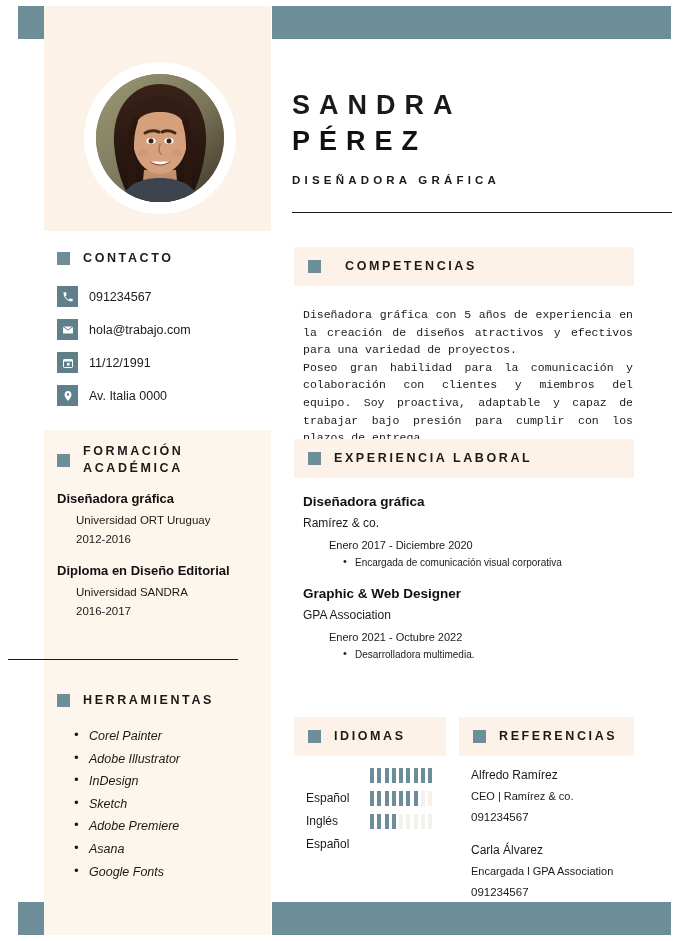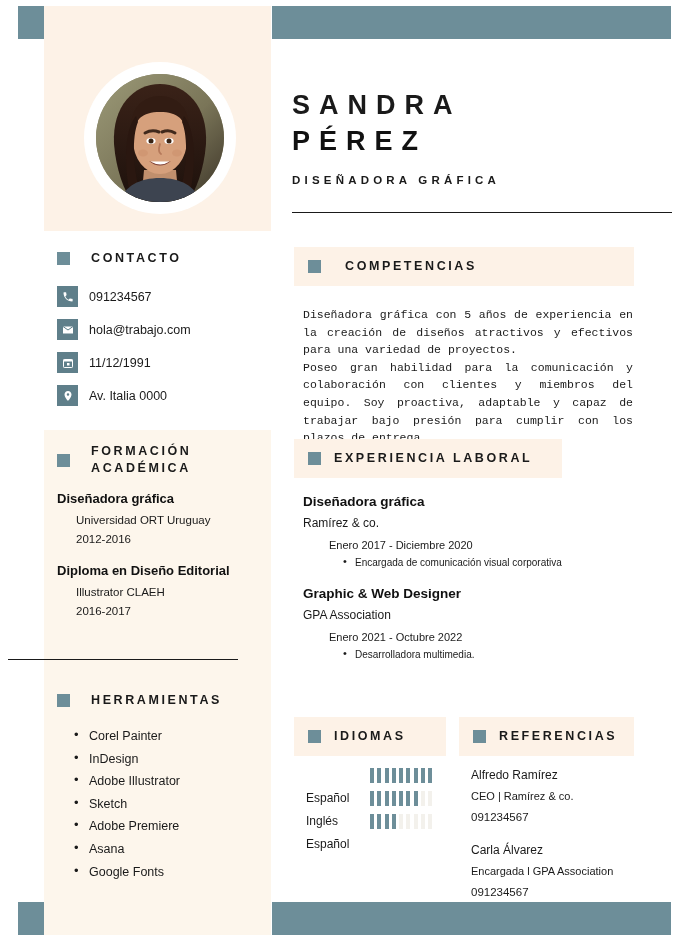--- a/index.html
+++ b/index.html
@@ -107,21 +107,21 @@
     left: 292px; top: 212px;
     width: 380px;
     height: 1px;
     background: #1a1a1a;
   }
 
   
   .sec-head {
     display: flex;
     align-items: center;
-    gap: 21px;
+    gap: 13px;
   }
   .sec-sq {
     width: 13px; height: 13px;
     background: #6d8e99;
     flex: none;
   }
   .sec-title {
     font-size: 12.5px;
     font-weight: 700;
     letter-spacing: 2.6px;
@@ -195,20 +195,21 @@
   
   .herramientas {
     position: absolute;
     left: 57px; top: 692px;
     width: 215px;
   }
   .tool-list {
     margin: 16px 0 0 0;
     padding-left: 32px;
     list-style: none;
+    font-style: italic;
   }
   .tool-list li {
     font-size: 12.5px;
     color: #1a1a1a;
     line-height: 22.6px;
     position: relative;
   }
   .tool-list li::before {
     content: "\2022";
     position: absolute;
@@ -232,21 +233,21 @@
     line-height: 17.6px;
     color: #1a1a1a;
     text-align: justify;
   }
   .competencias-body p { margin: 0; font-family: Liberation Mono, monospace; }
 
   
   .experiencia-head {
     position: absolute;
     left: 294px; top: 439px;
-    width: 268px;
+    width: 340px;
   }
   .exp-list {
     position: absolute;
     left: 303px; top: 492px;
     width: 345px;
   }
   .exp-item { margin-bottom: 14px; }
   .exp-role {
     font-size: 13.5px;
     font-weight: 700;
@@ -474,36 +475,36 @@
     </div>
 
     <div class="edu-item">
       <div class="edu-deg">Diseñadora gráfica</div>
       <div class="edu-sub">Universidad ORT Uruguay</div>
       <div class="edu-sub">2012-2016</div>
     </div>
 
     <div class="edu-item">
       <div class="edu-deg">Diploma en Diseño Editorial</div>
-      <div class="edu-sub">Illustrator CLAEH</div>
+      <div class="edu-sub">Universidad SANDRA</div>
       <div class="edu-sub">2016-2017</div>
     </div>
   </div>
 
   <div class="left-rule"></div>
 
   <div class="herramientas">
     <div class="sec-head">
       <span class="sec-sq"></span>
       <span class="sec-title">HERRAMIENTAS</span>
     </div>
     <ul class="tool-list">
       <li>Corel Painter</li>
+      <li>Adobe Illustrator</li>
       <li>InDesign</li>
-      <li>Adobe Illustrator</li>
       <li>Sketch</li>
       <li>Adobe Premiere</li>
       <li>Asana</li>
       <li>Google Fonts</li>
     </ul>
   </div>
 
   <div class="competencias-head bar-head">
     <span class="sec-sq"></span>
     <span class="sec-title">COMPETENCIAS</span>

